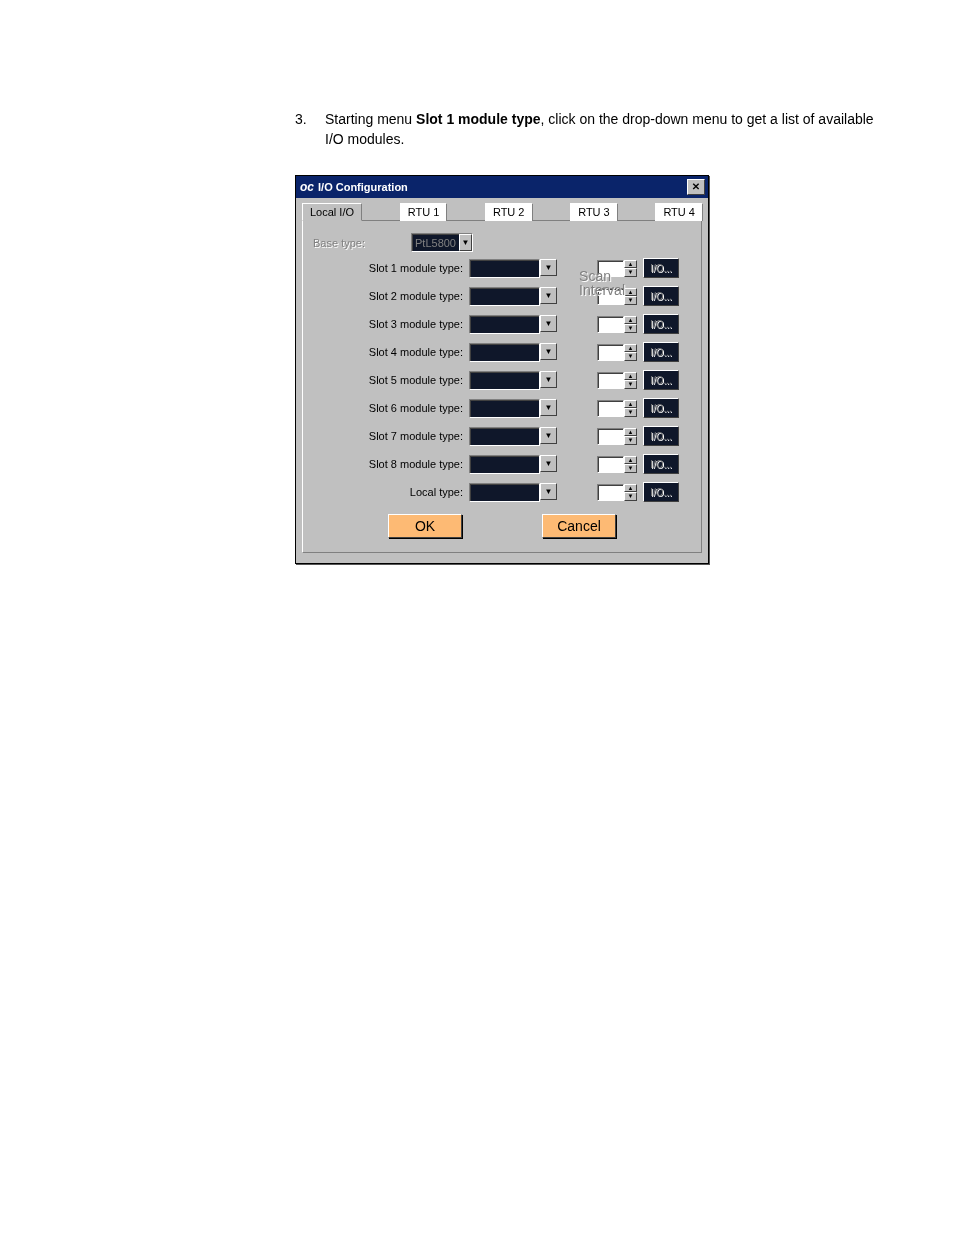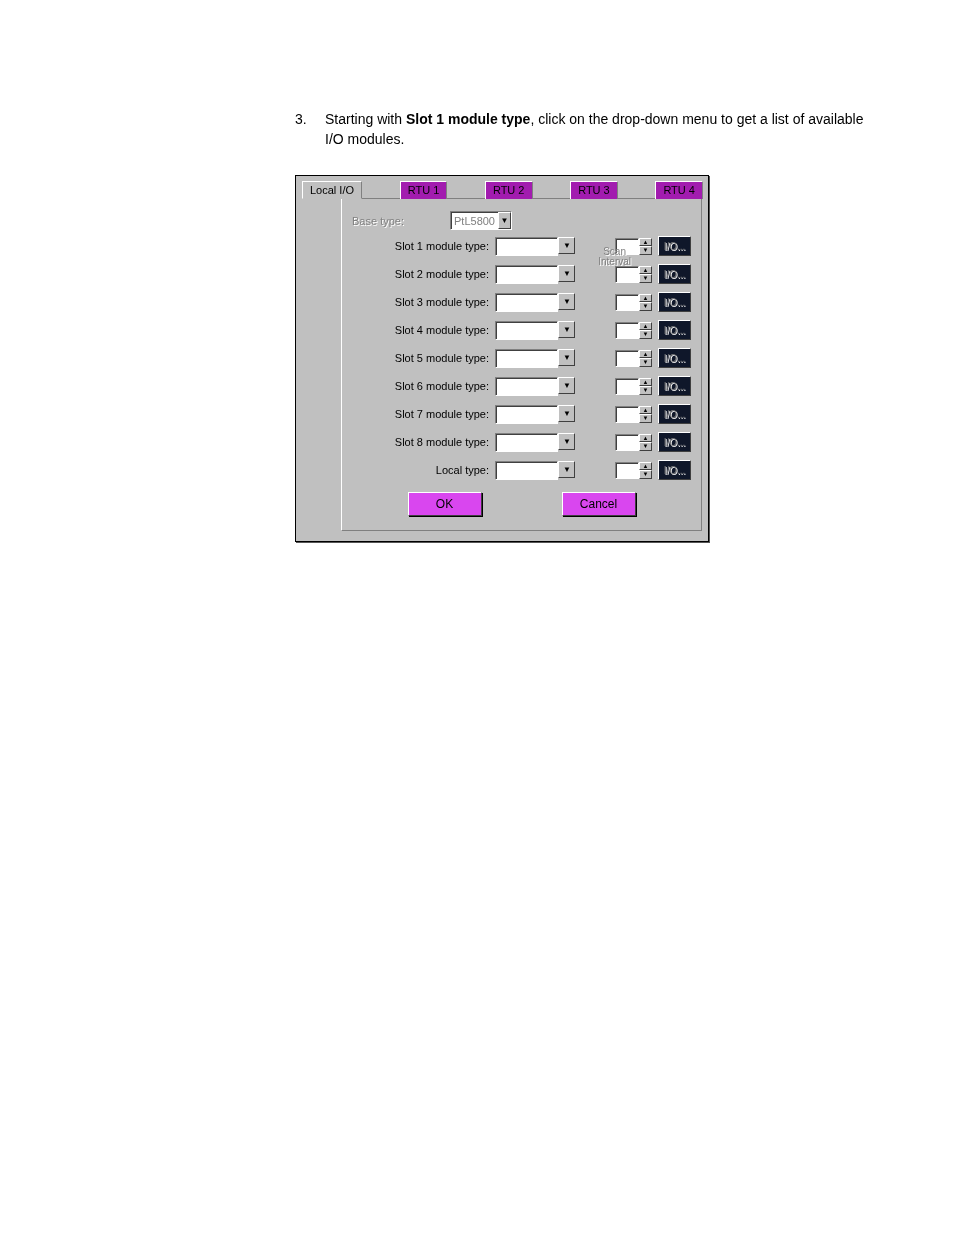--- a/index.html
+++ b/index.html
@@ -69,21 +69,21 @@
     background: #c0c0c0;
     padding: 4px 6px 10px 6px;
   }
   .tabs {
     display:flex;
     border-bottom: 1px solid #808080;
     position: relative;
     justify-content: space-between;
   }
   .tab {
-    background:#a21caf;
+    background:#ffffff;
     border:1px solid #fff;
     border-right-color:#808080;
     border-bottom: none;
     padding: 2px 7px;
     font-size:11px;
     position:relative;
     top:1px;
     margin-right:-1px;
   }
   .tab.active {
@@ -94,45 +94,45 @@
   .panel {
     background:#c0c0c0;
     border:1px solid #fff;
     border-top:none;
     border-right-color:#808080; border-bottom-color:#808080;
     padding: 12px 10px 14px 10px;
   }
   .row { display:flex; align-items:center; margin-bottom:6px; gap:6px;}
   .label-dis { color:#808080; text-shadow: 1px 1px 0 #fff; width:92px;}
   .inset {
-    background:#ffffff;
+    background:#0f172a;
     border:1px solid #808080;
     border-right-color:#fff; border-bottom-color:#fff;
     box-shadow: inset 1px 1px 0 #404040;
     height:17px;
   }
   .combo-dis {
     display:flex; align-items:center;
     width:60px;
   }
   .combo-dis .val { flex:1; padding:0 3px; color:#808080; font-size:11px;}
   .drop-btn {
     width:15px; height:15px;
     background:#c0c0c0;
     border:1px solid #fff;
     border-right-color:#404040; border-bottom-color:#404040;
     display:flex; align-items:center; justify-content:center;
     font-size:8px; color:#000;
   }
   .scan-hdr {
     color:#808080; text-shadow:1px 1px 0 #fff;
-    font-size:10px; line-height:1;
-    position:absolute; right:70px; top:48px; text-align:center;
-  }
-  .panel { position:relative;margin-left:39px; }
+    font-size:14px; line-height:1;
+    position:absolute; right:76px; top:48px; text-align:left;
+  }
+  .panel { position:relative; }
   .slot-row {
     display:flex; align-items:center; margin-bottom:8px;
   }
   .slot-label { width:150px; text-align:right; padding-right:6px; color:#000;}
   .slot-combo {
     width:88px; display:flex;
   }
   .slot-combo .field { flex:1; }
   .spinner {
     margin-left:40px;
@@ -187,42 +187,49 @@
     border-right-color:#404040; border-bottom-color:#404040;
     font-size:7px; display:flex; align-items:center; justify-content:center;
   }
   .dropdown-list .sc-track { flex:1; background:repeating-conic-gradient(#c0c0c0 0% 25%, #fff 0% 50%) 50% / 2px 2px;}
   .btn-row {
     display:flex; justify-content:center; gap:80px;
     margin-top:12px;
   }
   .dlg-btn {
     width:72px; height:22px;
-    background:#d946ef;
+    background:#fdba74;
     border:1px solid #fff;
     border-right-color:#404040; border-bottom-color:#404040;
     box-shadow: 1px 1px 0 #000;
     display:flex; align-items:center; justify-content:center;
-    font-size:12px;
+    font-size:14px;
   }
 </style>
 </head>
 <body>
 
 <div class="page">
 
   <div class="content">
     <div class="step">
       <div class="step-num">3.</div>
       <div>
-        <span>Starting with </span><span class="bold">Slot 1 module type</span><span>, click on the drop-down menu to get a list of available I/O modules.</span>
+        <span>Starting menu </span><span class="bold">Slot 1 module type</span><span>, click on the drop-down menu to get a list of available I/O modules.</span>
       </div>
     </div>
 
     <div class="dialog-wrap">
+      <div class="titlebar">
+        <div class="titlebar-left">
+          <span class="title-icon">oc</span>
+          <span>I/O Configuration</span>
+        </div>
+        <div class="close-btn">✕</div>
+      </div>
       <div class="dialog-body">
         <div class="tabs">
           <div class="tab active">Local I/O</div>
           <div class="tab">RTU 1</div>
           <div class="tab">RTU 2</div>
           <div class="tab">RTU 3</div>
           <div class="tab">RTU 4</div>
         </div>
         <div class="panel">
 

